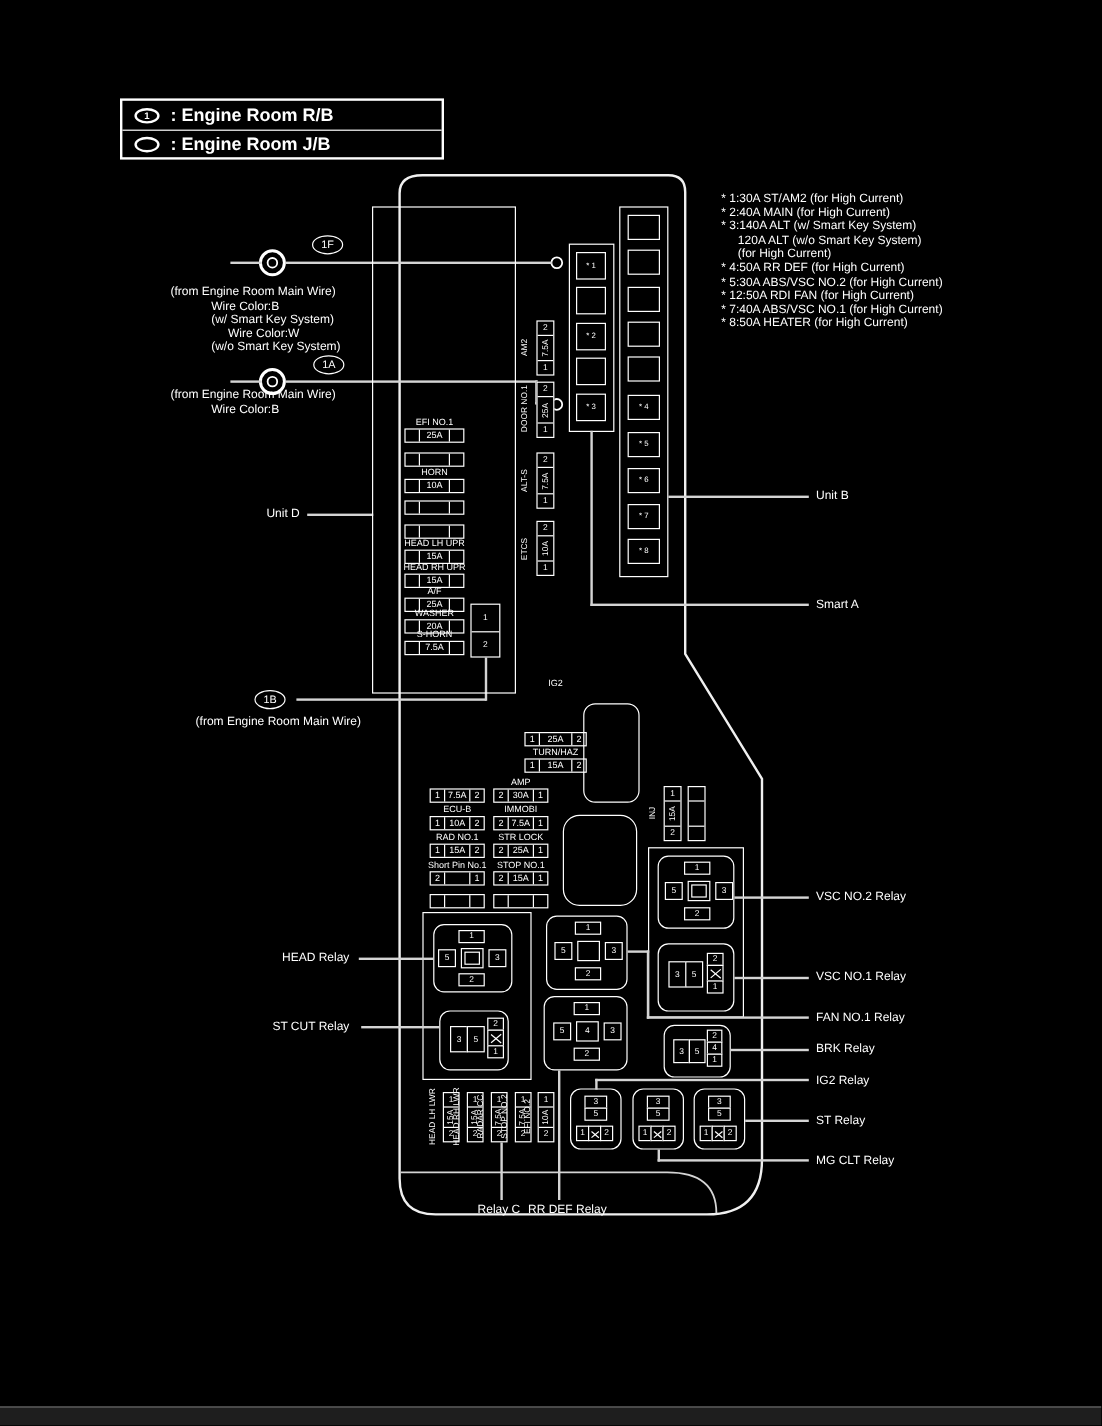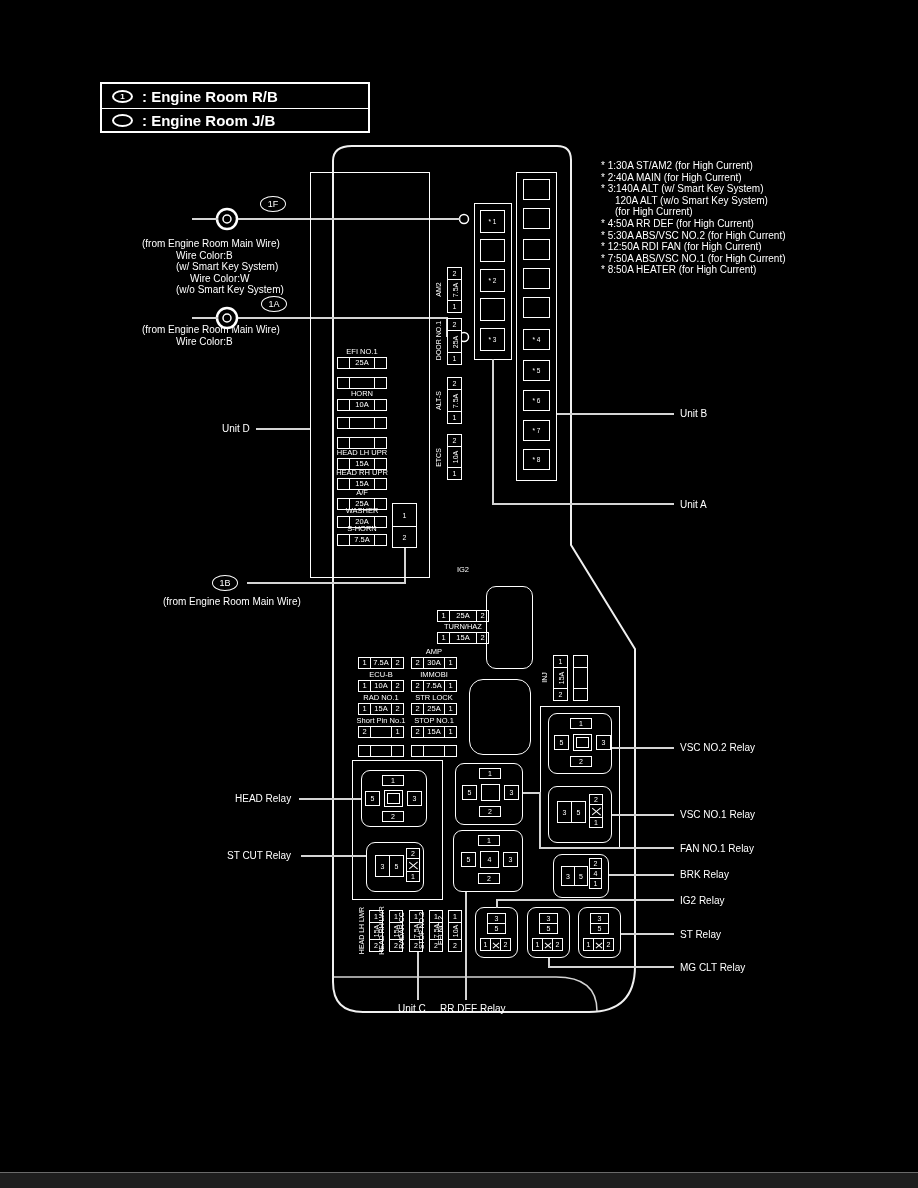--- a/index.html
+++ b/index.html
@@ -78,21 +78,21 @@
 
   <div id="notes" class="lbl f9" style="left:601px;top:160px;line-height:11.6px;">
     <div>* 1:30A ST/AM2 (for High Current)</div>
     <div>* 2:40A MAIN (for High Current)</div>
     <div>* 3:140A ALT (w/ Smart Key System)</div>
     <div>     120A ALT (w/o Smart Key System)</div>
     <div>     (for High Current)</div>
     <div>* 4:50A RR DEF (for High Current)</div>
     <div>* 5:30A ABS/VSC NO.2 (for High Current)</div>
     <div>* 12:50A RDI FAN (for High Current)</div>
-    <div>* 7:50A ABS/VSC NO.1 (for High Current)</div>
+    <div>* 7:40A ABS/VSC NO.1 (for High Current)</div>
     <div>* 8:50A HEATER (for High Current)</div>
   </div>
 
   <div class="hline" style="left:192px;top:218px;width:26px;"></div>
   <div class="hline" style="left:238px;top:218px;width:222px;"></div>
   <div class="oval" style="left:260px;top:196px;width:26px;height:16px;">1F</div>
   <div class="lbl f10" style="left:142px;top:238px;">
     <div>(from Engine Room Main Wire)</div>
     <div style="margin-left:34px;">Wire Color:B</div>
     <div style="margin-left:34px;">(w/ Smart Key System)</div>
@@ -230,21 +230,21 @@
   <div class="sq" style="left:523px;top:268px;width:27px;height:21px;"></div>
   <div class="sq" style="left:523px;top:297px;width:27px;height:21px;"></div>
   <div class="sq" style="left:523px;top:329px;width:27px;height:21px;">* 4</div>
   <div class="sq" style="left:523px;top:360px;width:27px;height:21px;">* 5</div>
   <div class="sq" style="left:523px;top:390px;width:27px;height:21px;">* 6</div>
   <div class="sq" style="left:523px;top:420px;width:27px;height:21px;">* 7</div>
   <div class="sq" style="left:523px;top:449px;width:27px;height:21px;">* 8</div>
 
   <div class="vline" style="left:492px;top:359px;height:146px;"></div>
   <div class="hline" style="left:492px;top:503px;width:182px;"></div>
-  <div class="lbl f10" style="left:680px;top:499px;">Unit A</div>
+  <div class="lbl f10" style="left:680px;top:499px;">Smart A</div>
   <div class="hline" style="left:557px;top:413px;width:117px;"></div>
   <div class="lbl f10" style="left:680px;top:408px;">Unit B</div>
 
   <div class="flabel" style="left:437px;top:566px;width:52px;">IG2</div>
   <div class="hfuse" style="left:437px;top:610px;width:52px;">
     <div class="c1">1</div>
       <div class="c2">25A</div>
       <div class="c3">2</div>
   </div>
   <div class="flabel" style="left:437px;top:623px;width:52px;">TURN/HAZ</div>
@@ -466,17 +466,17 @@
   <div class="hline" style="left:496px;top:899px;width:178px;"></div>
   <div class="lbl f10" style="left:680px;top:895px;">IG2 Relay</div>
   <div class="hline" style="left:621px;top:933px;width:53px;"></div>
   <div class="lbl f10" style="left:680px;top:929px;">ST Relay</div>
   <div class="vline" style="left:548px;top:958px;height:10px;"></div>
   <div class="hline" style="left:548px;top:966px;width:126px;"></div>
   <div class="lbl f10" style="left:680px;top:962px;">MG CLT Relay</div>
 
   <div class="vline" style="left:417px;top:952px;height:48px;"></div>
   <div class="vline" style="left:465px;top:892px;height:108px;"></div>
-  <div class="lbl f10" style="left:398px;top:1003px;">Unit C</div>
+  <div class="lbl f10" style="left:398px;top:1003px;">Relay C</div>
   <div class="lbl f10" style="left:440px;top:1003px;">RR DEF Relay</div>
 
   <div class="bottombar"></div>
 </div>
 
 </body></html>

